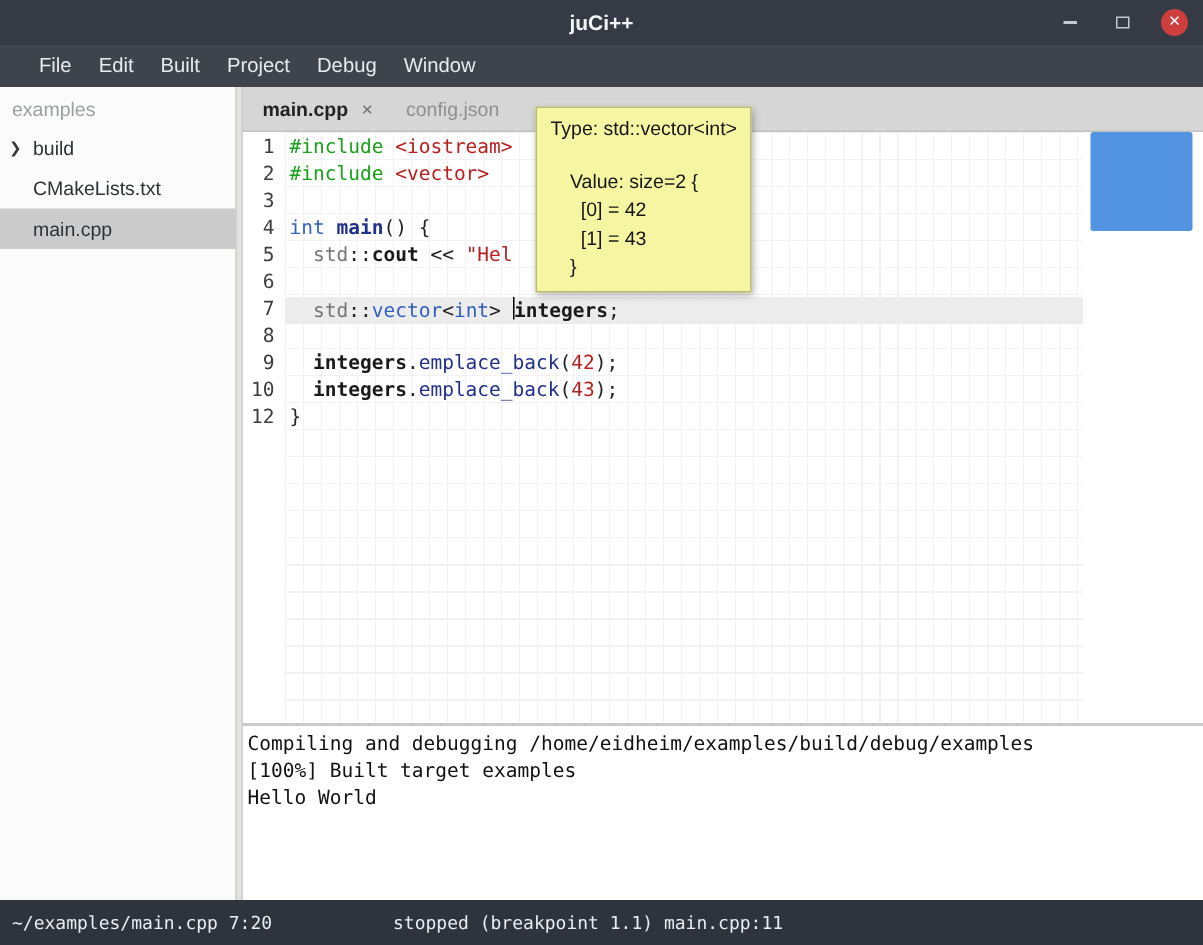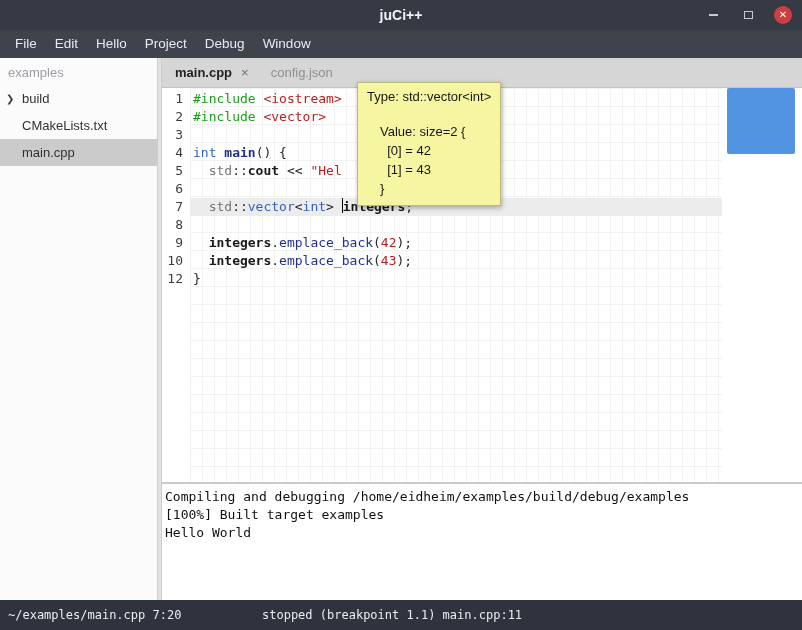--- a/index.html
+++ b/index.html
@@ -12,21 +12,21 @@
   .titlebar { height:30px; background:#353a44; position:relative; flex:0 0 30px; }
   .title { position:absolute; left:0; right:0; top:0; height:30px; line-height:30px; text-align:center;
            color:#f1f3f6; font-weight:bold; font-size:14px; }
   .win-controls { position:absolute; right:10px; top:0; height:30px; display:flex; align-items:center; gap:17px; z-index:2; }
   .wbtn { display:flex; align-items:center; justify-content:center; width:18px; height:18px; }
   .bar-min { width:9px; height:2px; background:#c3c8d1; }
   .sq-restore { width:9px; height:8px; border:1.5px solid #c3c8d1; }
   .btn-close { background:#cf3e3e; border-radius:50%; color:#fff; font-size:10px; line-height:18px; }
 
   
-  .menubar { height:28px; background:#3e434c; display:flex; align-items:center; padding-left:6px; flex:0 0 28px; }
+  .menubar { height:28px; background:#3e434c; display:flex; align-items:center; padding-left:17px; flex:0 0 28px; }
   .menu-item { padding:0 9px; line-height:28px; color:#e7eaef; font-size:13.5px; }
 
   
   .content { flex:1 1 auto; display:flex; min-height:0; }
 
   
   .sidebar { width:157px; flex:0 0 157px; background:#fbfbfb; display:flex; flex-direction:column; }
   .sb-header { color:#9b9ea3; padding:7px 8px 4px 8px; height:27px; }
   .tree-item { height:27px; display:flex; align-items:center; padding-left:22px; color:#2e3236; position:relative; }
   .tree-item.selected { background:#cbcbcb; }
@@ -62,21 +62,21 @@
   .tk-navy { color:#20308c; }
   .tk-navybold { color:#20308c; font-weight:bold; }
   .tk-gray { color:#767676; }
   .tk-bold { color:#1a1a1a; font-weight:bold; }
   .cursor { display:inline-block; width:1px; height:15px; background:#000; vertical-align:-2px; }
 
   .right-strip { flex:1 1 auto; position:relative; background:#fff; }
   .scroll-thumb { position:absolute; left:5px; top:0; width:68px; height:66px; background:#5294e2; border-radius:2px; }
 
   
-  .tooltip { position:absolute; left:195px; top:24px; z-index:20; background:#f6f6a2; border:1px solid #b9b97a;
+  .tooltip { position:absolute; left:195px; top:13px; z-index:20; background:#f6f6a2; border:1px solid #b9b97a;
              box-shadow:1px 2px 5px rgba(0,0,0,0.3); padding:5px 9px 7px 9px; color:#161616; }
   .tt-type { line-height:18px; white-space:nowrap; margin-bottom:16px; }
   .tt-line { line-height:19px; white-space:pre;margin-left:13px; }
 
   .hsplit { height:2px; flex:0 0 2px; background:#c9c9c9; }
 
   
   .output { flex:1 1 auto; background:#ffffff; font-family:"DejaVu Sans Mono", monospace; font-size:13px;
             color:#111; padding:4px 3px; line-height:18px; overflow:hidden; }
 
@@ -102,21 +102,21 @@
         </div>
       <div class="wbtn btn-close">
           <span>✕</span>
         </div>
     </div>
   </div>
 
   <div class="menubar">
       <div class="menu-item">File</div>
       <div class="menu-item">Edit</div>
-      <div class="menu-item">Hello</div>
+      <div class="menu-item">Built</div>
       <div class="menu-item">Project</div>
       <div class="menu-item">Debug</div>
       <div class="menu-item">Window</div>
     </div>
 
   <div class="content">
 
     <div class="sidebar">
       <div class="sb-header">examples</div>
       <div>

